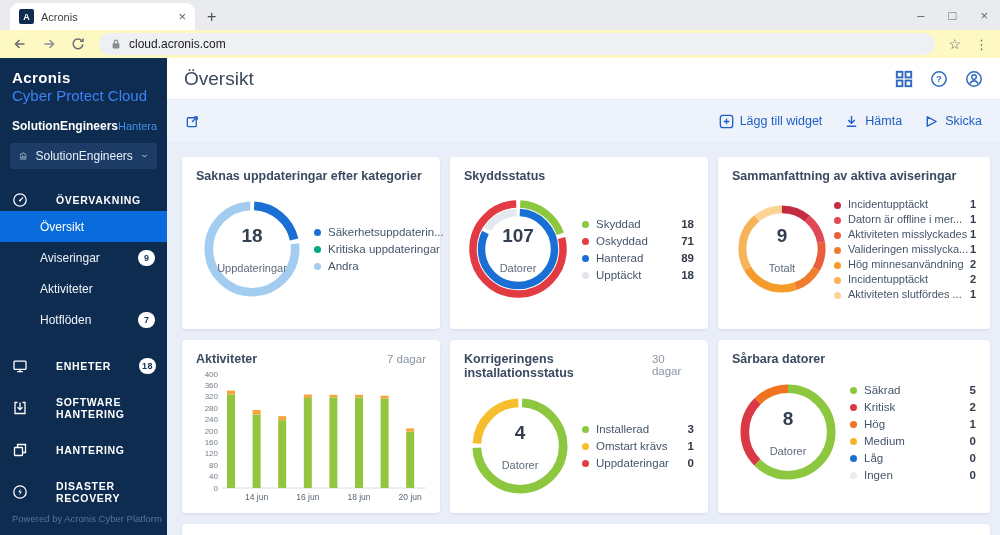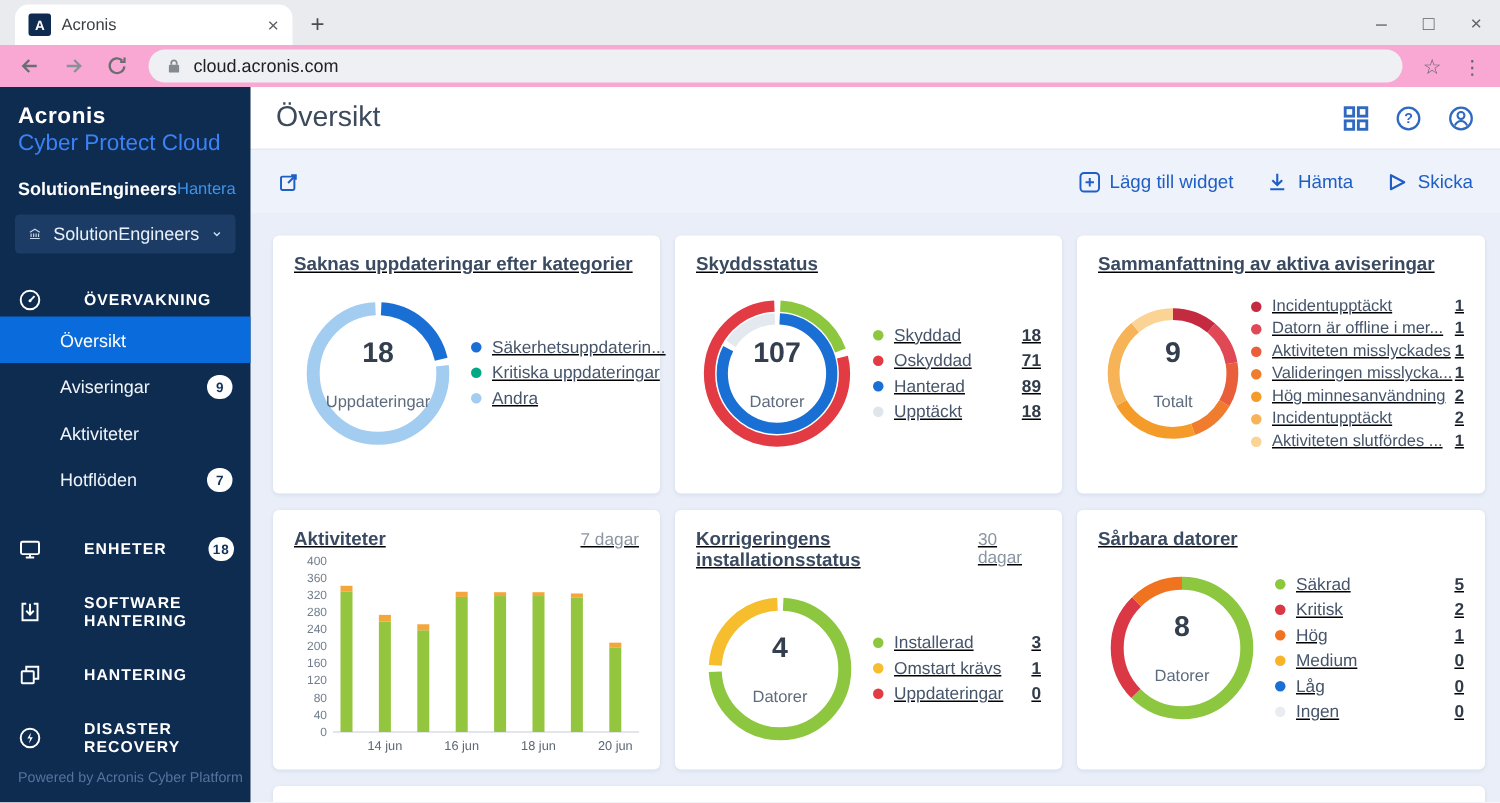--- a/index.html
+++ b/index.html
@@ -8,21 +8,21 @@
   .screen { width:1000px; height:535px; position:relative; background:#fff; }
 
   
   .tabstrip { height:30px; background:#e9ebee; display:flex; align-items:flex-end; padding-left:10px; position:relative; }
   .tab { width:185px; height:27px; background:#fff; border-radius:9px 9px 0 0; display:flex; align-items:center; padding:0 9px; gap:7px; }
   .favicon { width:15px; height:15px; background:#0f2b50; color:#fff; font-size:9px; font-weight:bold; display:flex; align-items:center; justify-content:center; border-radius:2px; flex-shrink:0; }
   .tab-title { font-size:11px; color:#3c4043; flex:1; white-space:nowrap; overflow:hidden; }
   .tab-close { color:#5f6368; font-size:13px; line-height:1; cursor:default; }
   .newtab { margin-left:12px; margin-bottom:5px; font-size:16px; color:#4a4d51; line-height:1; }
   .win-controls { position:absolute; right:12px; top:0; height:30px; display:flex; gap:24px; align-items:center; color:#5f6368; font-size:13px; }
-  .addressbar { height:28px; background:#f9a8d4; display:flex; align-items:center; padding:0 12px; gap:13px; }
+  .addressbar { height:28px; background:#fef9c3; display:flex; align-items:center; padding:0 12px; gap:13px; }
   .nav-ic { width:16px; height:16px; color:#6a6e73; flex-shrink:0; }
   .urlbox { flex:1; height:22px; background:#eef0f3; border-radius:12px; display:flex; align-items:center; padding:0 11px; gap:7px; }
   .url { font-size:12px; color:#202124; }
   .bar-right { display:flex; gap:14px; align-items:center; color:#5f6368; }
   .star { font-size:14px; }
   .dots { font-size:13px; letter-spacing:0; }
 
   
   .app { display:flex; height:477px; }
   .sidebar { width:167px; background:#0e2b50; color:#fff; flex-shrink:0; position:relative; }
@@ -46,21 +46,21 @@
   .app-header { height:42px; background:#fff; display:flex; align-items:center; padding:0 17px; border-bottom:1px solid #e4e9f1; }
   .page-title { font-size:19px; color:#3c4a5c; font-weight:500; }
   .header-icons { margin-left:auto; display:flex; gap:17px; align-items:center; color:#2f6ac0; }
   .hic { width:18px; height:18px; }
   .toolbar { height:42px; display:flex; align-items:center; padding:0 18px; background:#eef2fb; }
   .tb-right { margin-left:auto; display:flex; gap:22px; }
   .tb-btn { display:flex; align-items:center; gap:6px; color:#1f5fc5; font-size:12.5px; font-weight:500; cursor:default; }
   .tic { width:15px; height:15px; }
 
   .content { flex:1; padding:15px 10px 0 15px; overflow:hidden; }
-  .wrow { display:flex; gap:10px; margin-bottom:11px;text-decoration:underline; }
+  .wrow { display:flex; gap:10px; margin-bottom:11px; }
   .card { background:#fff; border-radius:4px; box-shadow:0 1px 3px rgba(15,40,80,.09); padding:12px 14px; position:relative; }
   .r1 { height:172px; } .r2 { height:173px; }
   .w1 { width:258px; } .w3 { width:272px; }
   .card-head { display:flex; justify-content:space-between; align-items:baseline; }
   .card-title { font-size:12.5px; font-weight:bold; color:#3a4a61; }
   .card-period { font-size:11.5px; color:#8a94a2; }
 
   .donut-wrap { display:flex; align-items:center; height:128px; margin-top:2px; }
   .donut { position:relative; width:96px; height:96px; flex-shrink:0; margin-left:8px; }
   .donut.lg { width:100px; height:100px; margin-left:4px; }

